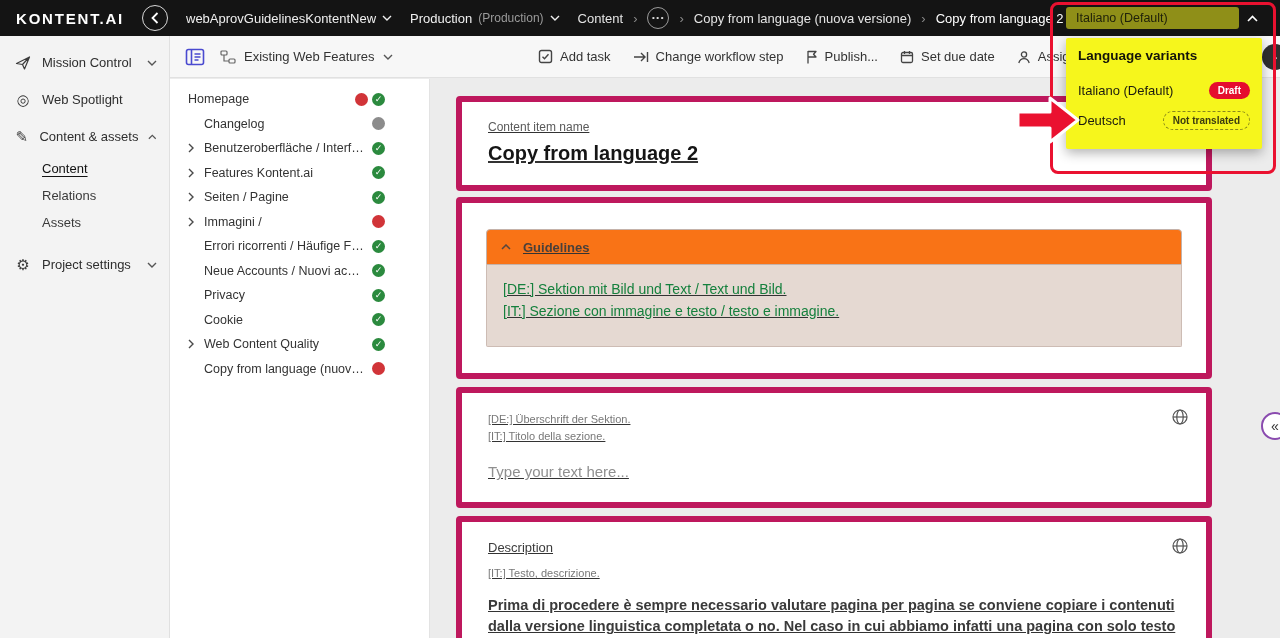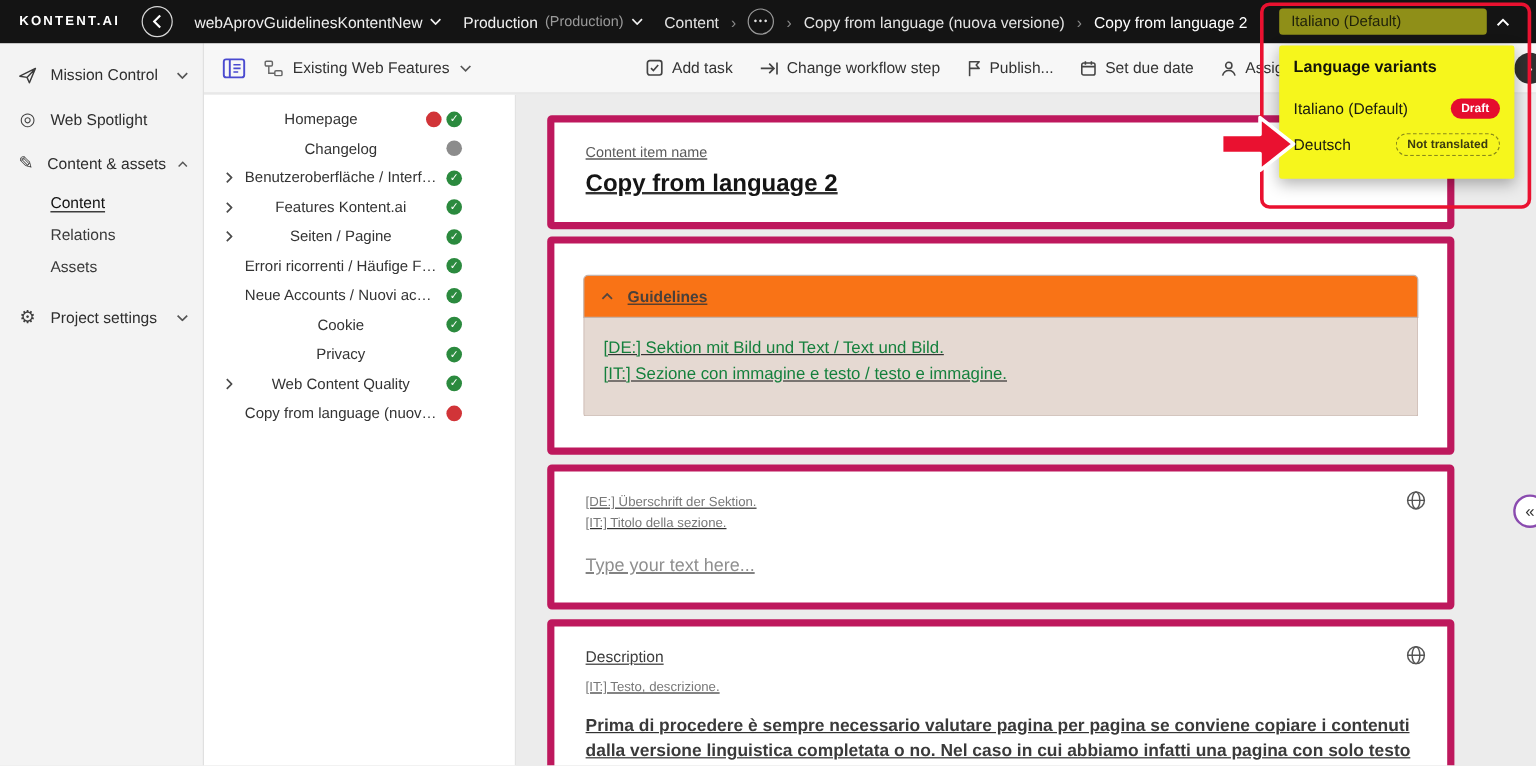--- a/index.html
+++ b/index.html
@@ -9,21 +9,21 @@
     font-family:"Liberation Sans", sans-serif; font-size:13px; color:#333;
   }
   button { font-family:inherit; background:none; border:none; cursor:pointer; color:inherit; }
 
   
   .topbar {
     position:absolute; top:0; left:0; width:1280px; height:36px;
     background:#141414; display:flex; align-items:center; padding:0 16px; gap:18px;
     color:#e9e9e9; z-index:10;
   }
-  .logo { font-weight:700; font-size:11px; letter-spacing:1.8px; color:#fff; white-space:nowrap; }
+  .logo { font-weight:700; font-size:15px; letter-spacing:1.8px; color:#fff; white-space:nowrap; }
   .back-btn { width:26px; height:26px; border:1.5px solid #d8d8d8; border-radius:50%;
     display:flex; align-items:center; justify-content:center; color:#fff; flex:none; }
   .tb-select { display:flex; align-items:center; gap:6px; color:#f0f0f0; font-size:13px; white-space:nowrap; }
   .tb-select .muted { color:#9a9a9a; font-size:12px; }
   .chev { flex:none; }
   .crumbs { display:flex; align-items:center; gap:10px; white-space:nowrap; }
   .crumb { color:#e4e4e4; cursor:pointer; }
   .crumb.current { color:#ffffff; cursor:default; }
   .sep { color:#8a8a8a; font-size:13px; }
   .ellipsis-btn { width:22px; height:22px; border:1px solid #9a9a9a; border-radius:50%;
@@ -54,21 +54,21 @@
   .spot-select { margin-left:12px; display:flex; align-items:center; gap:8px; font-size:13px; color:#333; }
   .spot-select .chev { color:#555; }
   .tb-actions { position:absolute; left:368px; top:0; height:100%; display:flex; align-items:center; gap:22px; }
   .tb-action { display:flex; align-items:center; gap:7px; font-size:13px; color:#333; white-space:nowrap; }
   .tb-action .ic { color:#444; display:flex; }
   .overflow-btn { position:absolute; right:-8px; top:8px; width:26px; height:26px; border-radius:50%;
     background:#2f2f2f; color:#fff; font-size:14px; line-height:1; display:flex; align-items:center; justify-content:center; }
 
   
   .tree { position:absolute; top:79px; left:170px; width:260px; bottom:0;
-    background:#fff; border-right:1px solid #e3e3e3; padding-top:8px; z-index:5;text-align:center; }
+    background:#fff; border-right:1px solid #e3e3e3; padding-top:8px; z-index:5; }
   .tree-row { display:flex; align-items:center; height:24.5px; padding-left:18px; cursor:pointer; }
   .twist { width:16px; flex:none; display:flex; align-items:center; color:#4a4a4a; }
   .tree-label { flex:1; font-size:12.5px; color:#333; white-space:nowrap; overflow:hidden; text-overflow:ellipsis; }
   .status { display:flex; gap:4px; margin:0 44px 0 8px; flex:none; }
   .dot { width:13px; height:13px; border-radius:50%; display:flex; align-items:center; justify-content:center; }
   .dot.published { background:#2b8a3e; }
   .dot.published::after { content:"✓"; color:#fff; font-size:9px; line-height:1; }
   .dot.draft { background:#d13438; }
   .dot.archived { background:#8c8c8c; }
 
@@ -303,43 +303,54 @@
         <svg width="6" height="10" viewBox="0 0 6 10">
           <path d="M1 1l4 4-4 4" fill="none" stroke="currentColor" stroke-width="1.4"></path>
         </svg>
       </span>
     <span class="tree-label">Seiten / Pagine</span>
     <span class="status">
         <span class="dot published"></span>
       </span>
   </div>
   <div class="tree-row">
+    <span class="twist">
+        <svg width="6" height="10" viewBox="0 0 6 10">
+          <path d="M1 1l4 4-4 4" fill="none" stroke="currentColor" stroke-width="1.4"></path>
+        </svg>
+      </span>
+    <span class="tree-label">Immagini /</span>
+    <span class="status">
+        <span class="dot draft"></span>
+      </span>
+  </div>
+  <div class="tree-row">
     <span class="twist"></span>
     <span class="tree-label">Errori ricorrenti / Häufige Fehler</span>
     <span class="status">
         <span class="dot published"></span>
       </span>
   </div>
   <div class="tree-row">
     <span class="twist"></span>
     <span class="tree-label">Neue Accounts / Nuovi account</span>
     <span class="status">
         <span class="dot published"></span>
       </span>
   </div>
   <div class="tree-row">
     <span class="twist"></span>
+    <span class="tree-label">Privacy</span>
+    <span class="status">
+        <span class="dot published"></span>
+      </span>
+  </div>
+  <div class="tree-row">
+    <span class="twist"></span>
     <span class="tree-label">Cookie</span>
-    <span class="status">
-        <span class="dot published"></span>
-      </span>
-  </div>
-  <div class="tree-row">
-    <span class="twist"></span>
-    <span class="tree-label">Privacy</span>
     <span class="status">
         <span class="dot published"></span>
       </span>
   </div>
   <div class="tree-row">
     <span class="twist">
         <svg width="6" height="10" viewBox="0 0 6 10">
           <path d="M1 1l4 4-4 4" fill="none" stroke="currentColor" stroke-width="1.4"></path>
         </svg>
       </span>

